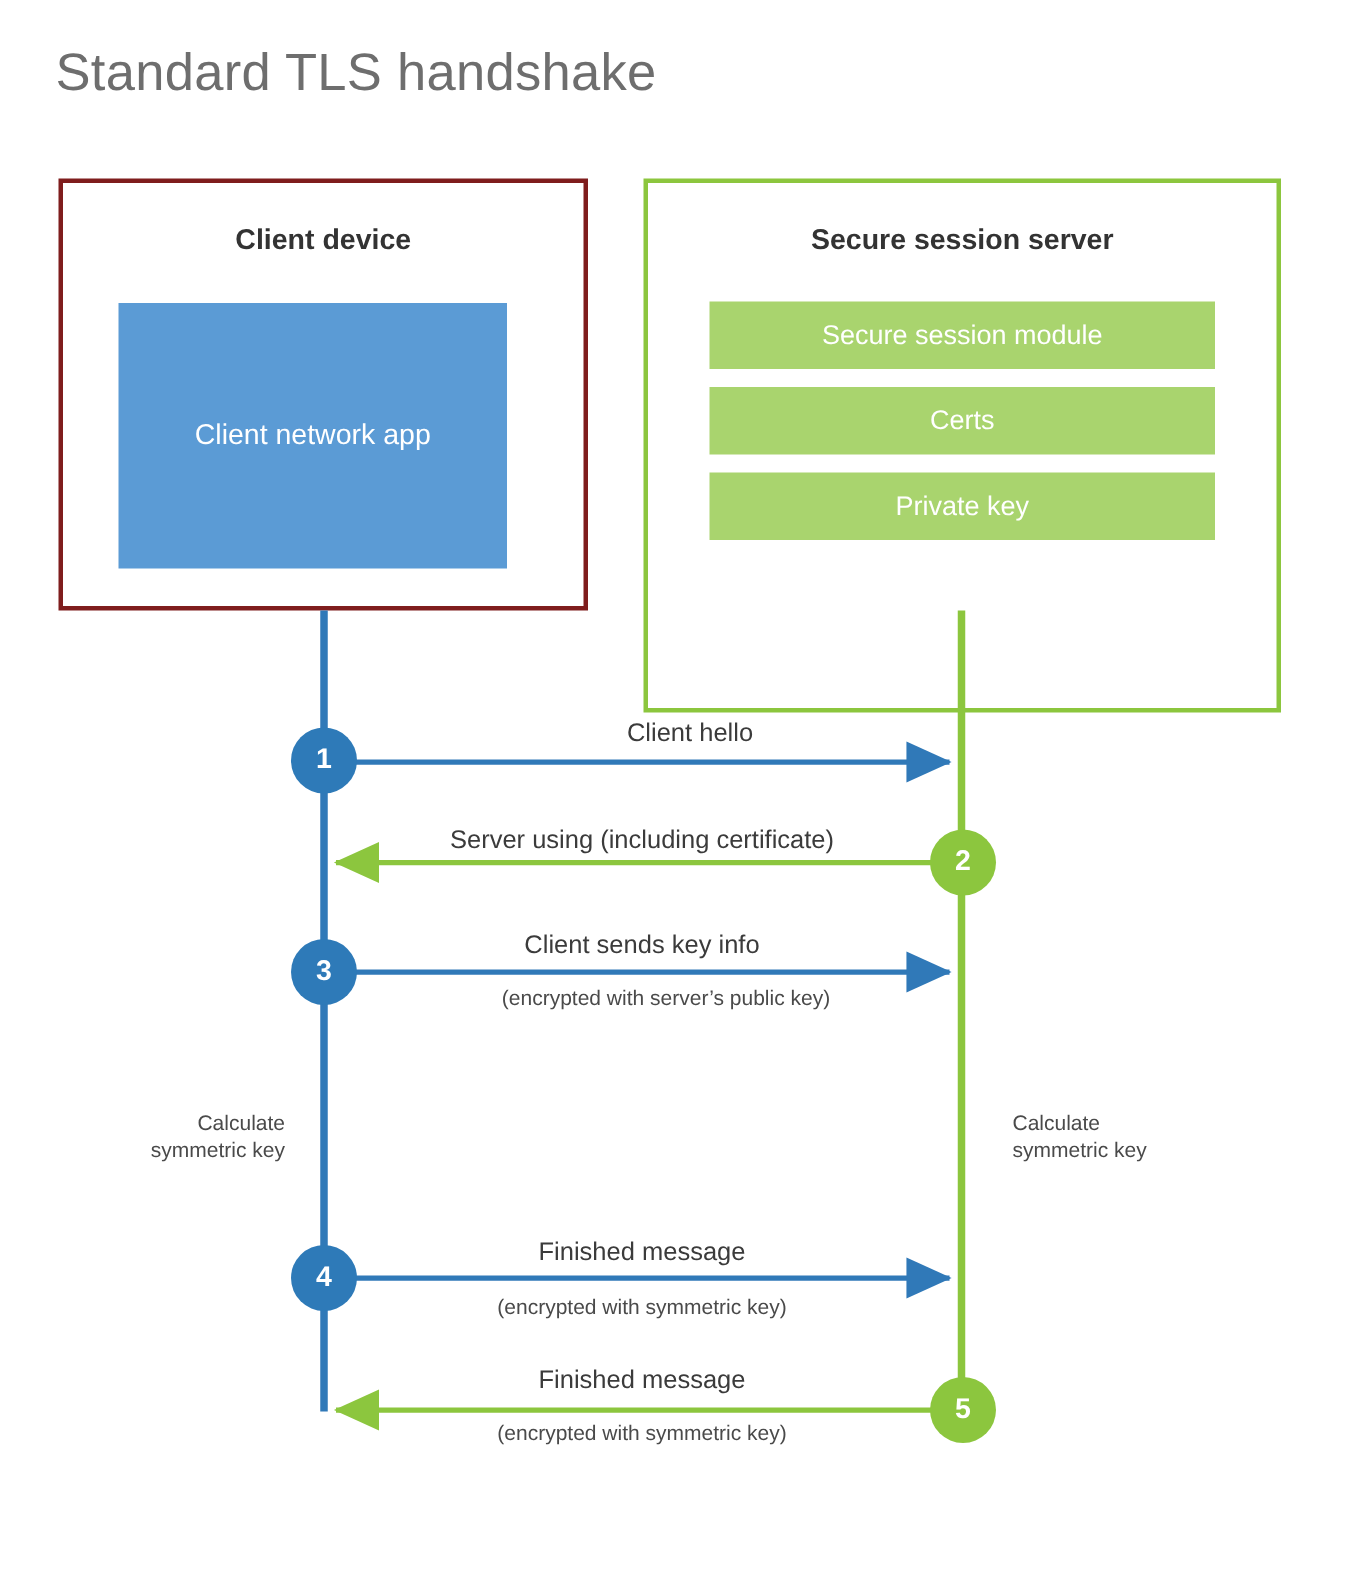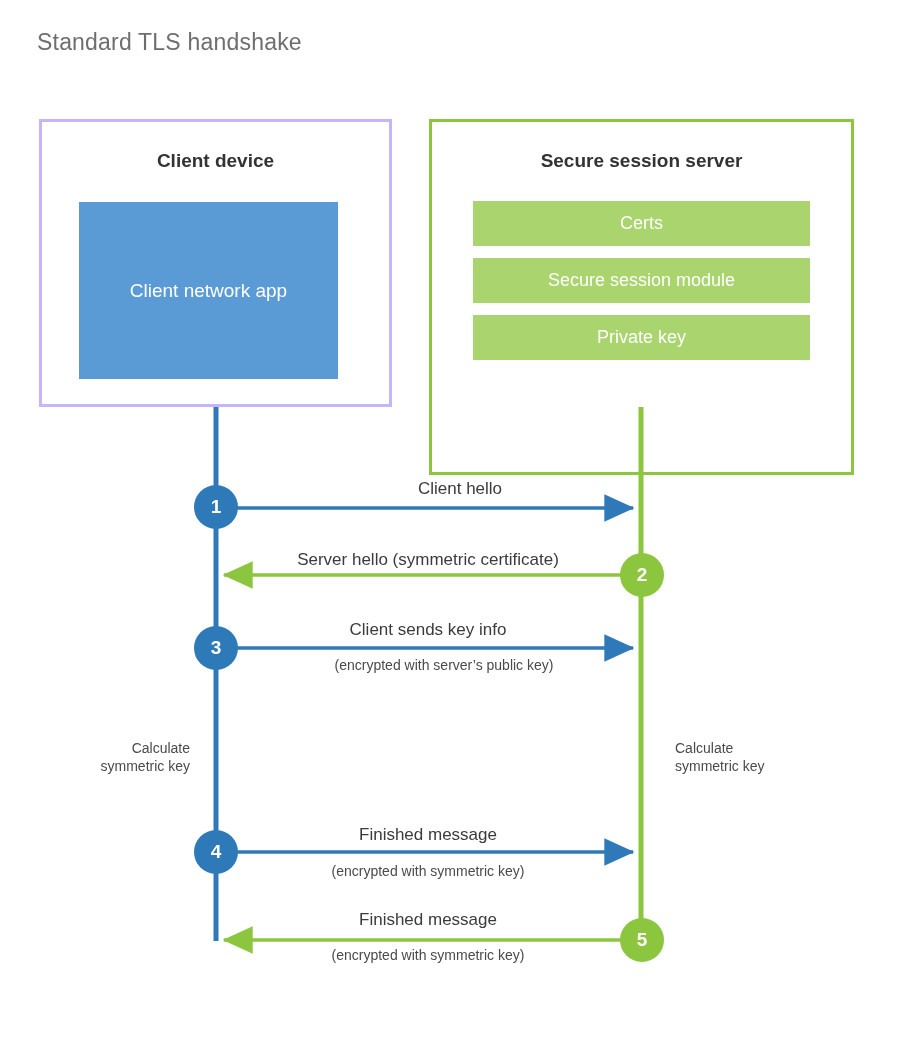--- a/index.html
+++ b/index.html
@@ -20,39 +20,39 @@
     left: 0; top: 0;
     width: 900px;
     height: 1058px;
   }
 
   
   .page-title {
     position: absolute;
     left: 37px;
     top: 29px;
-    font-size: 23px;
+    font-size: 35px;
     font-weight: 400;
     color: #6e6e6e;
     letter-spacing: 0.2px;
     white-space: nowrap;
   }
 
   
   .node-box {
     position: absolute;
     background: #ffffff;
     box-sizing: border-box;
   }
   .node-box.client {
     left: 39px;
     top: 119px;
     width: 353px;
     height: 288px;
-    border: 3px solid #c4b5fd;
+    border: 3px solid #7f1d1d;
   }
   .node-box.server {
     left: 429px;
     top: 119px;
     width: 425px;
     height: 356px;
     border: 3px solid #8cc63e;
   }
   .node-title {
     position: absolute;
@@ -167,22 +167,22 @@
 
   <div class="node-box client">
     <div class="node-title">Client device</div>
     <div class="client-app">Client network
 app</div>
   </div>
 
   <div class="node-box server">
     <div class="node-title">Secure session server</div>
     <div class="server-bars">
+      <div class="server-bar">Secure session module</div>
       <div class="server-bar">Certs</div>
-      <div class="server-bar">Secure session module</div>
       <div class="server-bar">Private key</div>
     </div>
   </div>
 
   <svg id="sequence-svg" viewBox="0 0 900 1058">
     <defs>
       <marker id="arrow-blue-right" markerWidth="9" markerHeight="9" refX="8.2" refY="4.5" orient="auto" markerUnits="strokeWidth">
         <path d="M0,0.6 L8.6,4.5 L0,8.4 Z" fill="#3079b8"></path>
       </marker>
       <marker id="arrow-green-left" markerWidth="9" markerHeight="9" refX="8.2" refY="4.5" orient="auto" markerUnits="strokeWidth">
@@ -206,21 +206,21 @@
   </svg>
 
   <div class="step-badge blue" style="left:194px; top:485px;">1</div>
   <div class="step-badge green" style="left:620px; top:553px;">2</div>
   <div class="step-badge blue" style="left:194px; top:626px;">3</div>
   <div class="step-badge blue" style="left:194px; top:830px;">4</div>
   <div class="step-badge green" style="left:620px; top:918px;">5</div>
 
   <div class="msg-label" style="left:428px; top:479px;margin-left:32px;">Client hello</div>
 
-  <div class="msg-label" style="left:428px; top:550px;">Server hello (symmetric certificate)</div>
+  <div class="msg-label" style="left:428px; top:550px;">Server using (including certificate)</div>
 
   <div class="msg-label" style="left:428px; top:620px;">Client sends key info</div>
   <div class="msg-sublabel" style="left:444px; top:657px;">(encrypted with server’s public key)</div>
 
   <div class="msg-label" style="left:428px; top:825px;">Finished message</div>
   <div class="msg-sublabel" style="left:428px; top:863px;">(encrypted with symmetric key)</div>
 
   <div class="msg-label" style="left:428px; top:910px;">Finished message</div>
   <div class="msg-sublabel" style="left:428px; top:947px;">(encrypted with symmetric key)</div>
 

